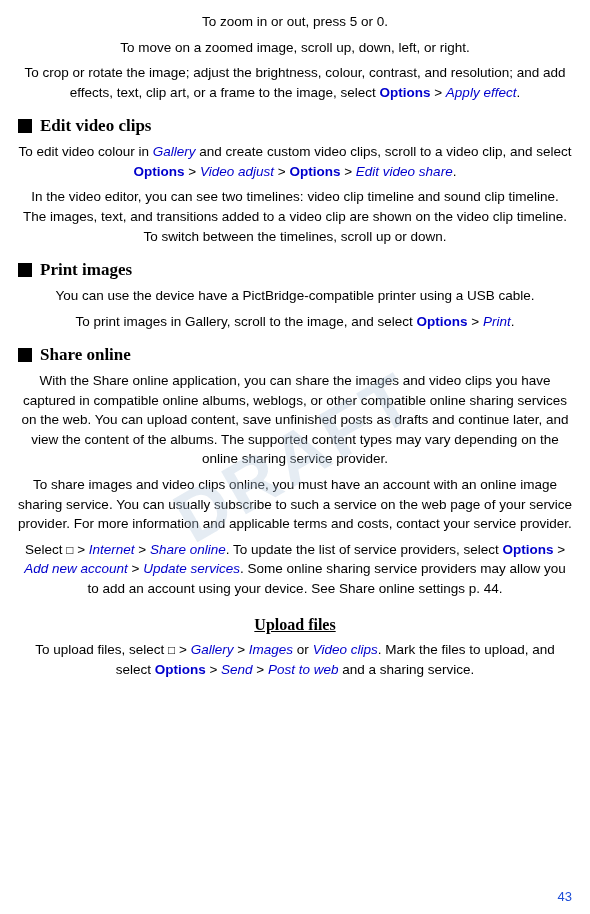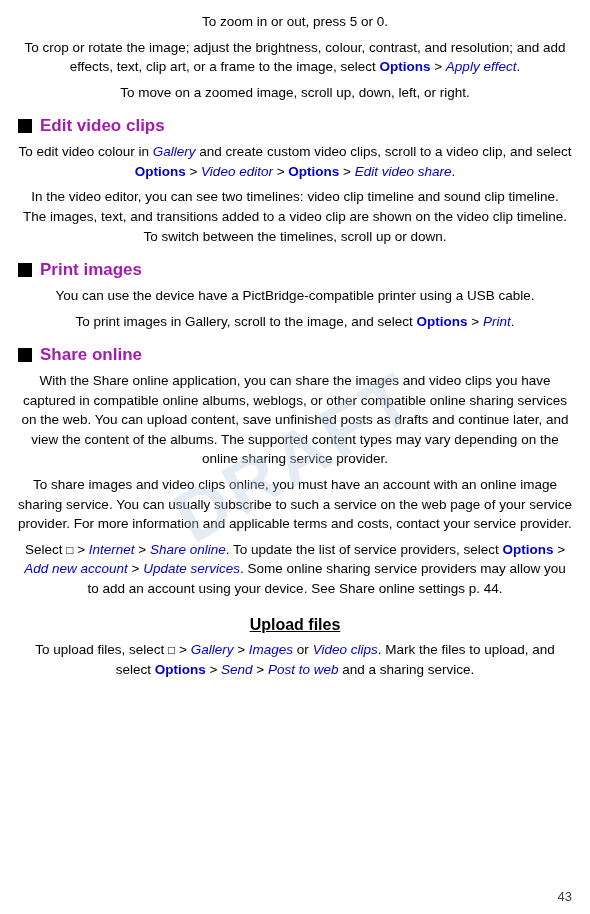--- a/index.html
+++ b/index.html
@@ -42,51 +42,53 @@
       width: 14px;
       height: 14px;
       background: #000;
       margin-right: 8px;
       flex-shrink: 0;
     }
 
     .section-heading h2 {
       font-size: 17px;
       font-weight: bold;
-      color: #a21caf;
+      color: #000000;
+      font-family: Liberation Serif, serif;
     }
 
     .upload-heading {
       margin-top: 18px;
       margin-bottom: 6px;
     }
 
     .upload-heading h2 {
       font-size: 16px;
       font-weight: bold;
       text-decoration: underline;
       color: #000;
+      font-family: Liberation Serif, serif;
     }
 
     .link-blue {
       color: #0000cc;
       font-style: italic;
     }
 
     .options-bold {
       font-weight: bold;
       color: #0000cc;
     }
 
     .page-number {
       position: absolute;
       bottom: 10px;
       right: 18px;
       font-size: 13px;
-      color: #404040;
+      color: #1d4ed8;
     }
 
     .draft-watermark {
       position: absolute;
       top: 50%;
       left: 50%;
       transform: translate(-50%, -50%) rotate(-30deg);
       font-size: 72px;
       color: rgba(180, 200, 220, 0.35);
       font-weight: bold;
@@ -94,32 +96,32 @@
       user-select: none;
       letter-spacing: 4px;
     }
   </style>
 </head>
 <body>
 
 <div class="content-area">
 
   <p>To zoom in or out, press 5 or 0.</p>
+  <p>To move on a zoomed image, scroll up, down, left, or right.</p>
   <p>
     <span>To crop or rotate the image; adjust the brightness, colour, contrast, and resolution; and add effects, text, clip art, or a frame to the image, select </span><span class="options-bold">Options</span><span> &gt; </span><span class="link-blue">Apply effect</span><span>.</span>
   </p>
-  <p>To move on a zoomed image, scroll up, down, left, or right.</p>
 
   <div class="section-heading">
     <span class="square-icon"></span>
     <h2>Edit video clips</h2>
   </div>
 
   <p>
-    <span>To edit video colour in </span><span class="link-blue">Gallery</span><span> and create custom video clips, scroll to a video clip, and select </span><span class="options-bold">Options</span><span> &gt; </span><span class="link-blue">Video editor</span><span> &gt; </span><span class="options-bold">Options</span><span> &gt; </span><span class="link-blue">Edit video share</span><span>.</span>
+    <span>To edit video colour in </span><span class="link-blue">Gallery</span><span> and create custom video clips, scroll to a video clip, and select </span><span class="options-bold">Options</span><span> &gt; </span><span class="link-blue">Video adjust</span><span> &gt; </span><span class="options-bold">Options</span><span> &gt; </span><span class="link-blue">Edit video share</span><span>.</span>
   </p>
 
   <p>In the video editor, you can see two timelines: video clip timeline and sound clip timeline. The images, text, and transitions added to a video clip are shown on the video clip timeline. To switch between the timelines, scroll up or down.</p>
 
   <div class="section-heading">
     <span class="square-icon"></span>
     <h2>Print images</h2>
   </div>
 
   <p>You can use the device have a PictBridge-compatible printer using a USB cable.</p>

